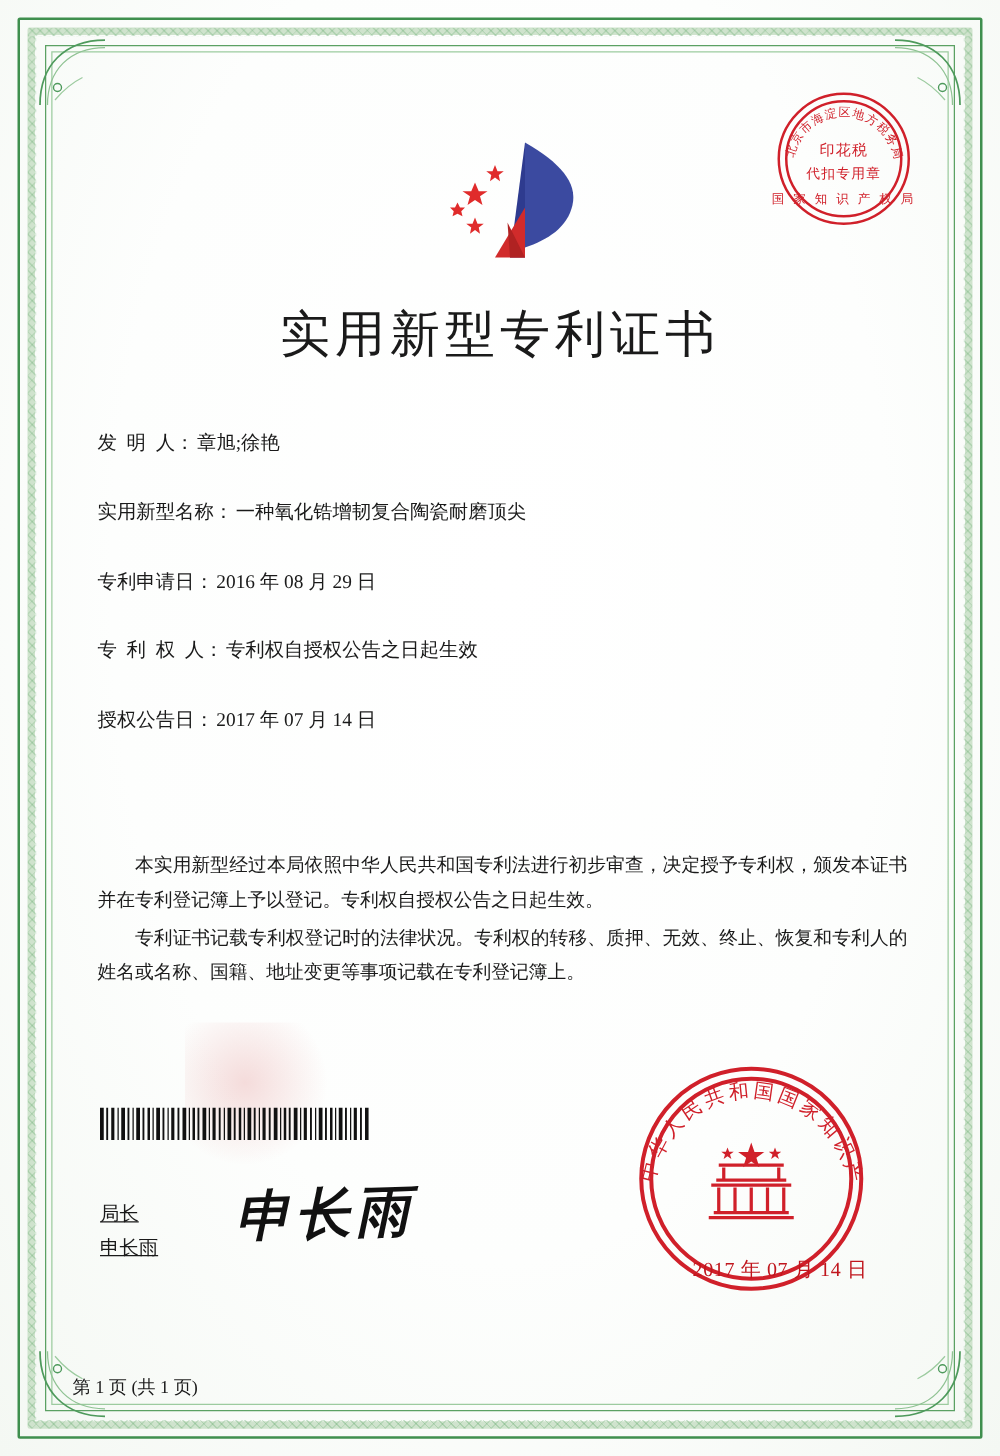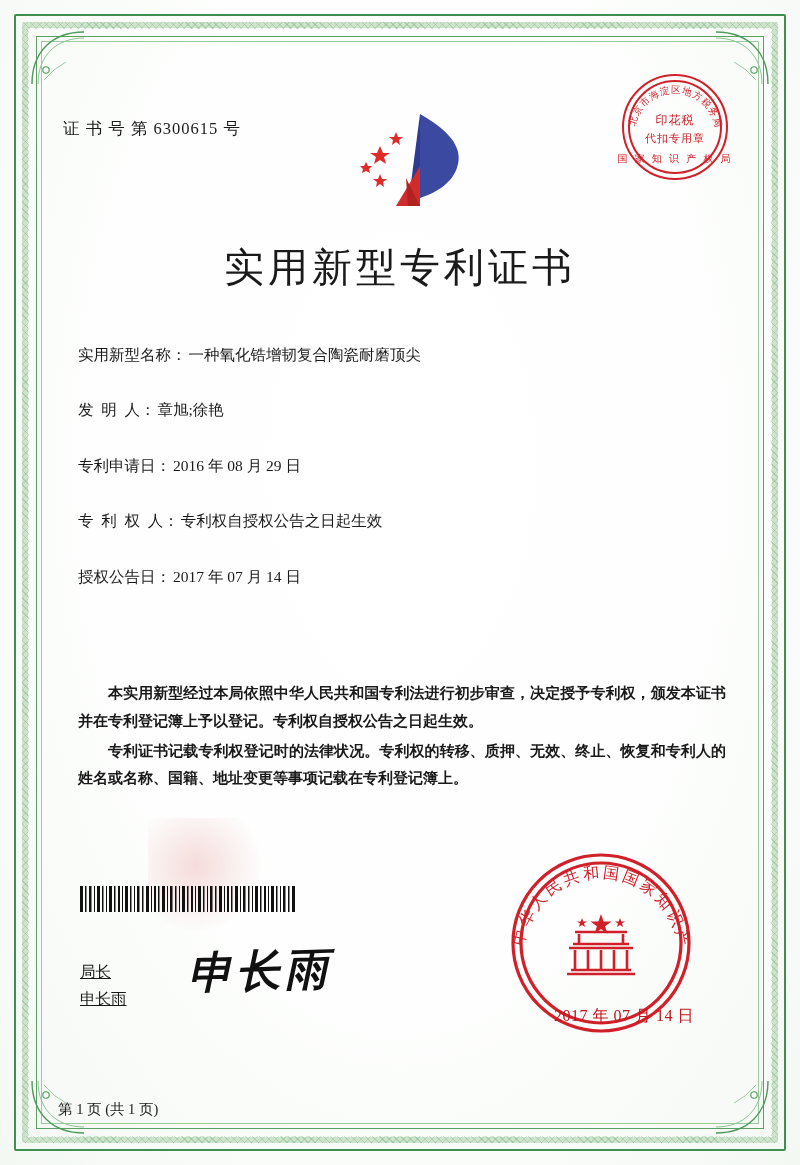--- a/index.html
+++ b/index.html
@@ -84,21 +84,21 @@
     font-size:15.5px;line-height:1.45;
   }
   .field{margin-bottom:33px;display:flex;align-items:baseline;}
   .f-label{white-space:pre;}
   .f-value{margin-left:2px;}
   .paras{
     position:absolute;left:20px;right:16px;top:622px;
     font-size:15px;line-height:1.85;
     text-align:justify;
   }
-  .para{text-indent:2em;margin:0 0 2px 0;font-weight:bold;}
+  .para{text-indent:2em;margin:0 0 2px 0;}
   .barcode{
     position:absolute;left:22px;top:828px;width:215px;height:26px;
   }
   .sig-block{
     position:absolute;left:22px;top:900px;
     font-size:15.5px;line-height:1.75;text-decoration:underline;
   }
   .handwrite{
     position:absolute;left:130px;top:884px;
     font-family:"DejaVu Serif", serif;
@@ -165,25 +165,20 @@
     <svg viewBox="0 0 56 56" width="56" height="56">
       <path d="M2 54 C2 22 22 2 54 2" fill="none" stroke="#4e9a5c" stroke-width="1.4"></path>
       <path d="M8 54 C8 26 26 8 54 8" fill="none" stroke="#8fc293" stroke-width="1"></path>
       <circle cx="16" cy="40" r="3.2" fill="none" stroke="#4e9a5c" stroke-width="1.1"></circle>
       <path d="M14 50 q10 -12 22 -18" fill="none" stroke="#9ccb9f" stroke-width="1"></path>
     </svg>
   </div>
 
   <div class="content">
 
-    <div class="cert-no">
-      <span>证 书 号 第</span>
-      <span>6300615</span>
-      <span>号</span>
-    </div>
 
     <div class="logo">
       <svg viewBox="0 0 130 110" width="130" height="110">
         <path d="M70 8 L70 100 L58 100 Z" fill="#2e3b8f"></path>
         <path d="M70 8 C98 24 112 40 108 58 C104 76 88 86 70 92 Z" fill="#3b4aa0"></path>
         <path d="M70 60 L70 100 L46 100 Z" fill="#d12b2b"></path>
         <path d="M56 72 L70 100 L58 100 Z" fill="#b02222"></path>
         <g fill="#e02b2b">
           <polygon points="30,40 33,47 40,47 34,51 36,58 30,54 24,58 26,51 20,47 27,47"></polygon>
           <polygon points="46,26 48,31 53,31 49,34 50,39 46,36 42,39 43,34 39,31 44,31"></polygon>
@@ -206,26 +201,26 @@
         <text x="59" y="56" font-size="12" fill="#d0202a" text-anchor="middle" font-family="'DejaVu Serif',serif" letter-spacing="1">印花税</text>
         <text x="59" y="74" font-size="11" fill="#d0202a" text-anchor="middle" font-family="'DejaVu Serif',serif" letter-spacing="1">代扣专用章</text>
         <text x="59" y="94" font-size="10" fill="#d0202a" text-anchor="middle" font-family="'DejaVu Serif',serif" letter-spacing="2">国 家 知 识 产 权 局</text>
       </svg>
     </div>
 
     <div class="title">实用新型专利证书</div>
 
     <div class="fields">
       <div class="field">
+        <span class="f-label">发  明  人：</span>
+        <span class="f-value">章旭;徐艳</span>
+      </div>
+      <div class="field">
         <span class="f-label">实用新型名称：</span>
         <span class="f-value">一种氧化锆增韧复合陶瓷耐磨顶尖</span>
-      </div>
-      <div class="field">
-        <span class="f-label">发  明  人：</span>
-        <span class="f-value">章旭;徐艳</span>
       </div>
       <div class="field">
         <span class="f-label">专利申请日：</span>
         <span class="f-value">2016 年 08 月 29 日</span>
       </div>
       <div class="field">
         <span class="f-label">专  利  权  人：</span>
         <span class="f-value">专利权自授权公告之日起生效</span>
       </div>
       <div class="field">

